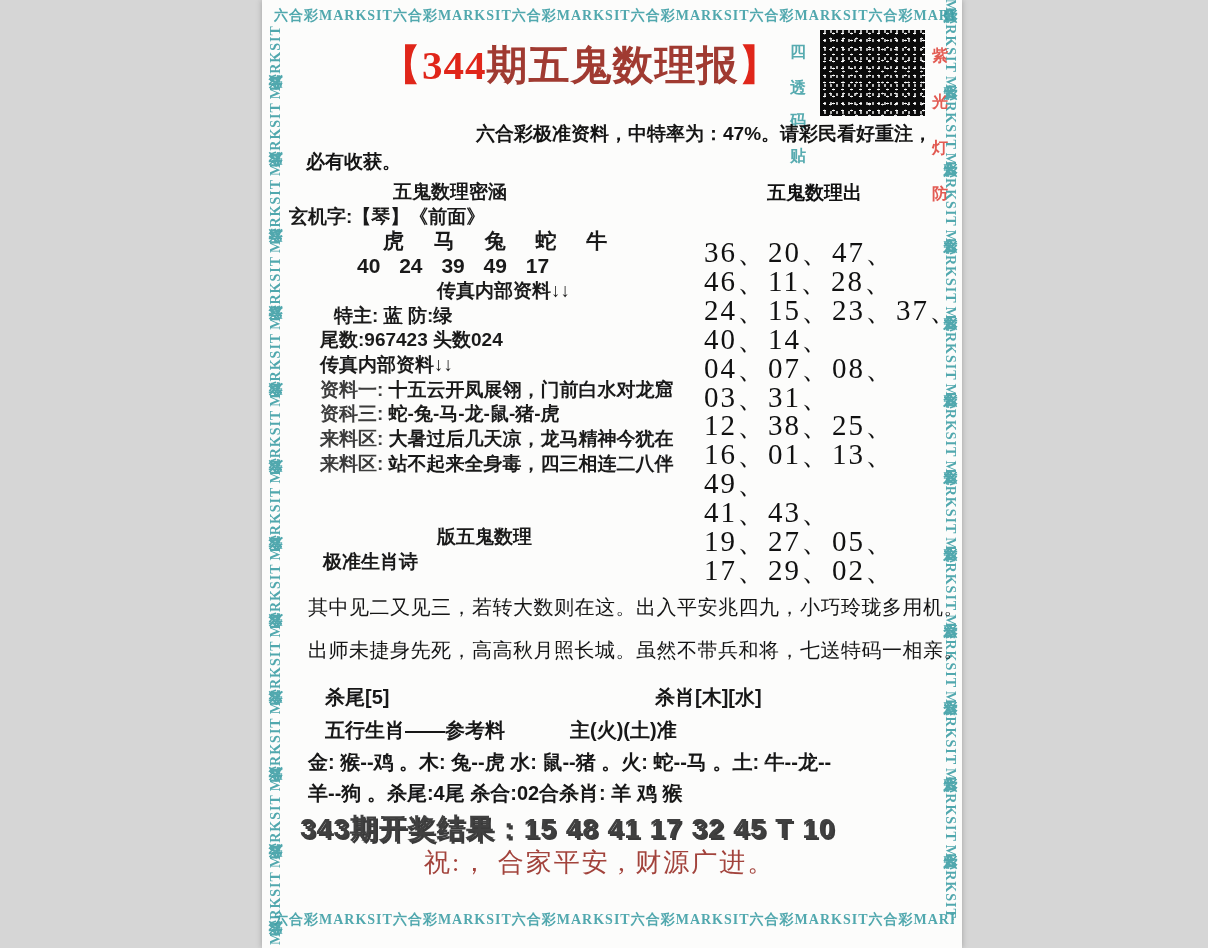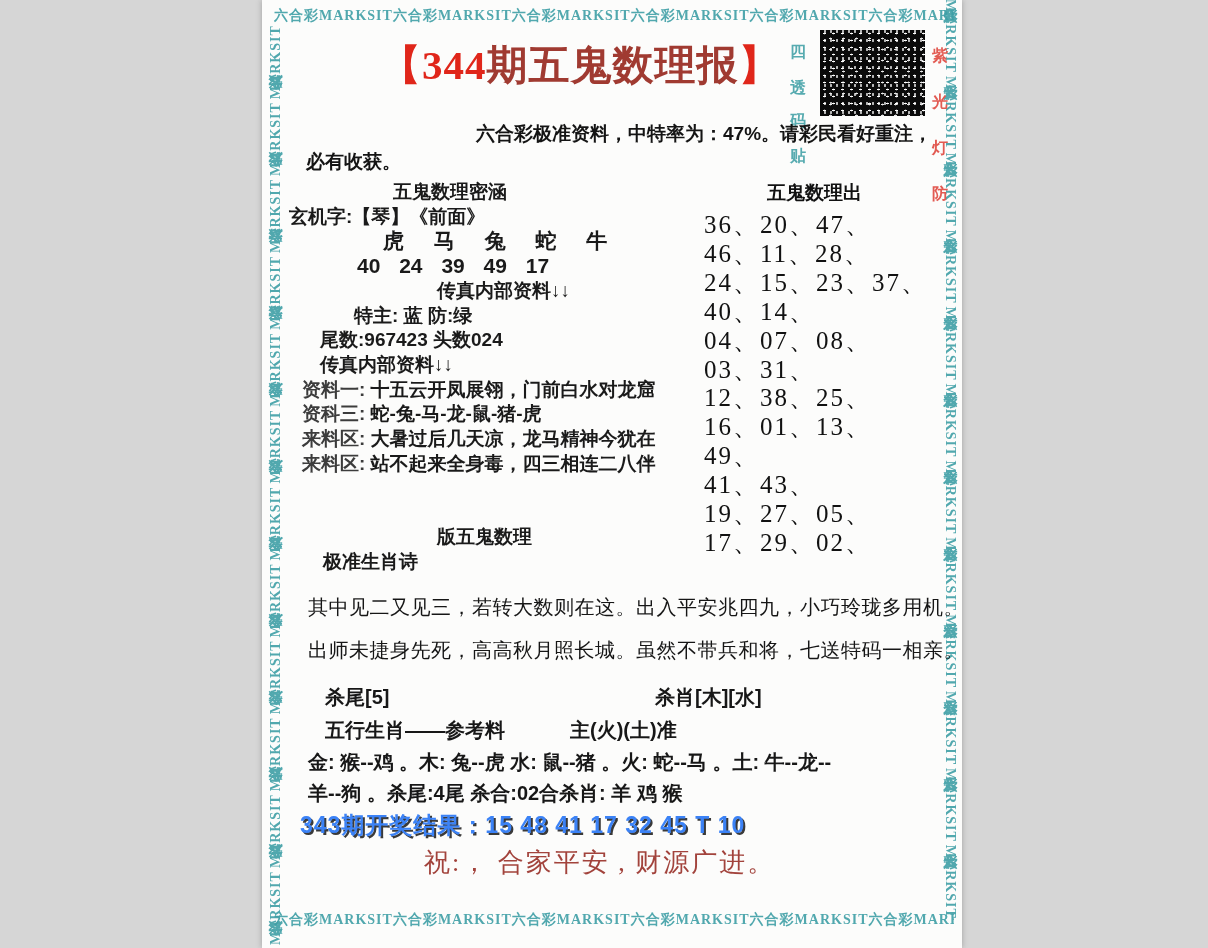--- a/index.html
+++ b/index.html
@@ -60,50 +60,50 @@
   
   .leftcol{
     position:absolute;top:180px;left:20px;width:684px;
     font-size:19px;font-weight:bold;color:#1a1a1a;line-height:24.7px;white-space:nowrap;
   }
   .ml-header{margin-left:111px;}
   .ml-mystery{margin-left:7px;}
   .ml-zodiac{margin-left:101px;letter-spacing:3px;word-spacing:18px;font-size:21px;}
   .ml-nums{margin-left:75px;word-spacing:13px;font-size:21px;font-family:"Liberation Sans",sans-serif;}
   .ml-fax1{margin-left:155px;}
-  .ml-special{margin-left:72px;}
+  .ml-special{margin-left:52px;}
   .ml-special .emph{text-decoration:underline;}
   .ml-tails{margin-left:38px;}
   .ml-fax2{margin-left:38px;}
-  .ml-row{margin-left:20px;}
+  .ml-row{margin-left:38px;}
   .ml-row .lbl{color:#3c3c3c;}
   
   .rightcol{position:absolute;top:180px;left:442px;width:258px;color:#111;}
   .rightcol .hdr{font-size:19px;font-weight:bold;margin-left:63px;height:24px;}
   .rightcol .nums{
-    margin-top:7px;font-family:"Liberation Serif",serif;font-size:25px;
+    margin-top:34px;font-family:"Liberation Serif",serif;font-size:29px;
     line-height:28.9px;letter-spacing:2px;white-space:nowrap;
   }
   
   .edition{position:absolute;top:524px;left:175px;font-size:19px;font-weight:bold;color:#1a1a1a;}
   .poem-title{position:absolute;top:549px;left:61px;font-size:19px;font-weight:bold;color:#1a1a1a;}
   .poem{position:absolute;left:46px;font-size:20px;color:#161616;white-space:nowrap;letter-spacing:.5px;}
   .poem1{top:594px;}
   .poem2{top:637px;}
   
   .brow{position:absolute;font-size:20px;font-weight:bold;color:#171717;white-space:nowrap;}
   .kill-tail{top:684px;left:63px;}
   .kill-zodiac{top:684px;left:393px;}
   .five-title{top:717px;left:63px;}
   .main-note{top:717px;left:308px;}
   .elem1{top:749px;left:46px;}
   .elem2{top:780px;left:46px;}
   .result{
     position:absolute;top:810px;left:38px;
-    font-size:23px;font-weight:bold;color:#3b82f6;
+    font-size:28px;font-weight:bold;color:#404040;
     text-shadow:2px 2px 0 #3a3a3a;letter-spacing:1px;white-space:nowrap;
   }
   .blessing{
     position:absolute;top:845px;left:162px;
     font-family:"Liberation Serif",serif;font-size:26px;color:#a2433c;
     letter-spacing:2px;white-space:nowrap;
   }
 </style>
 </head>
 <body>

